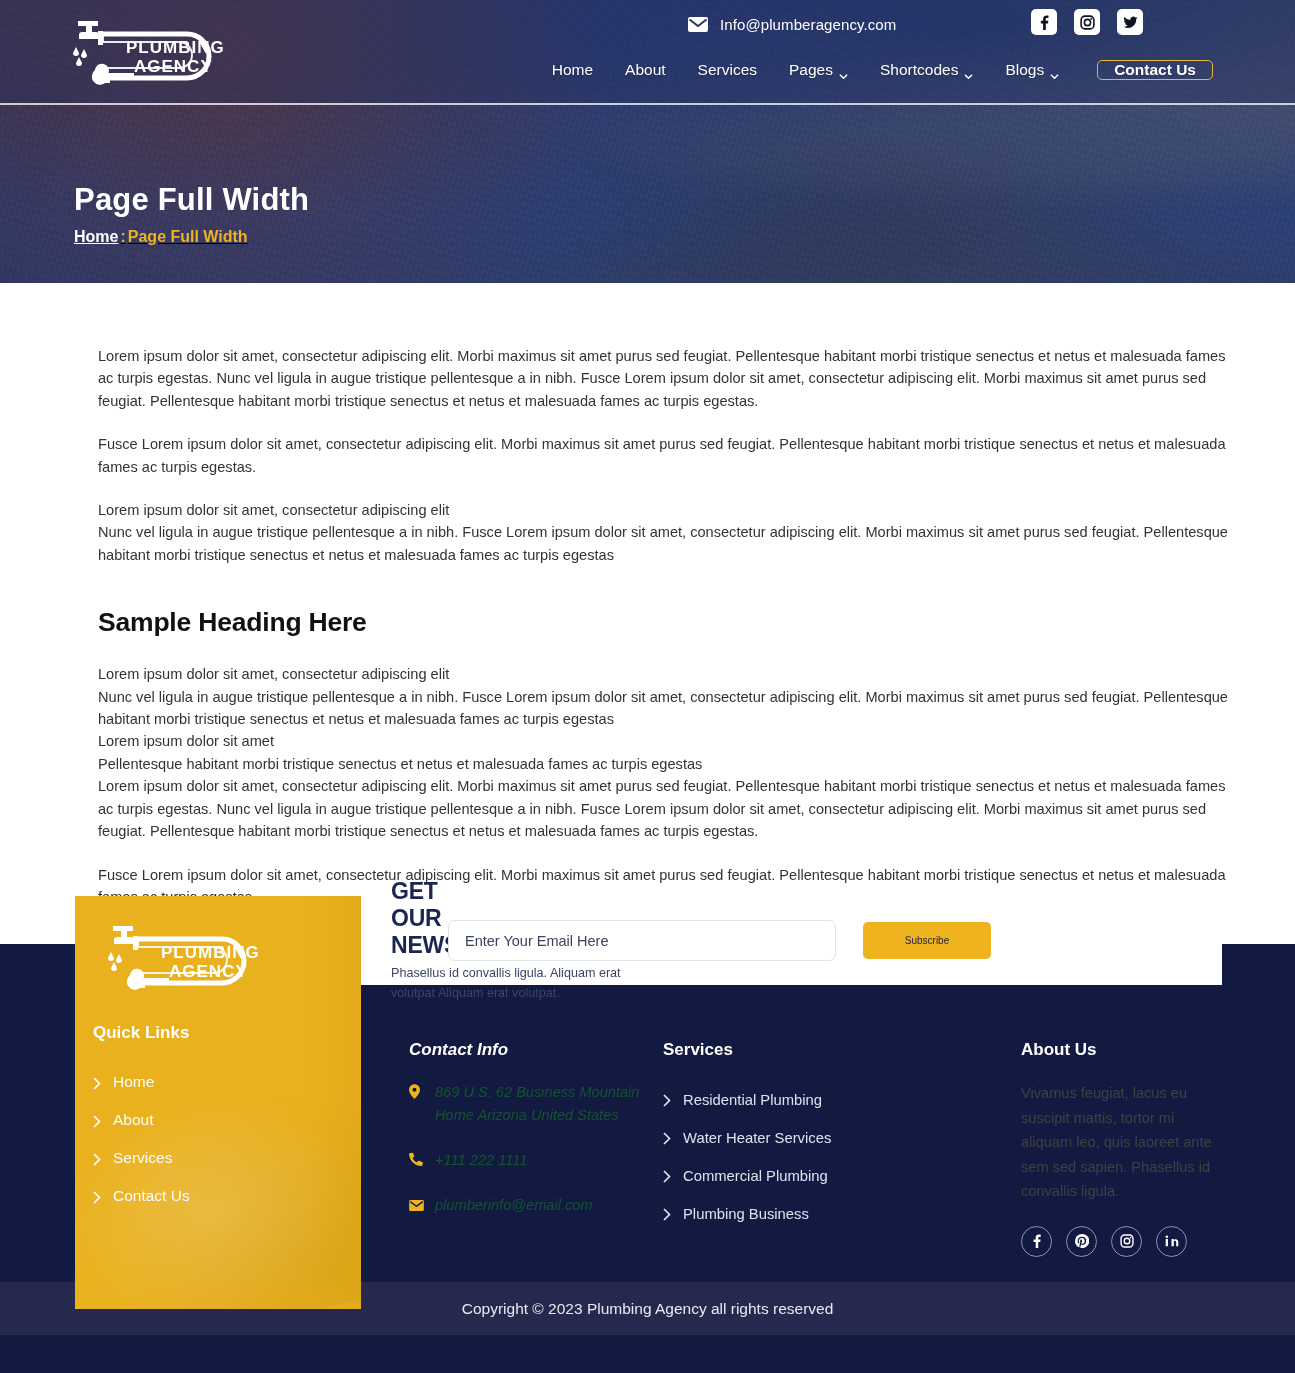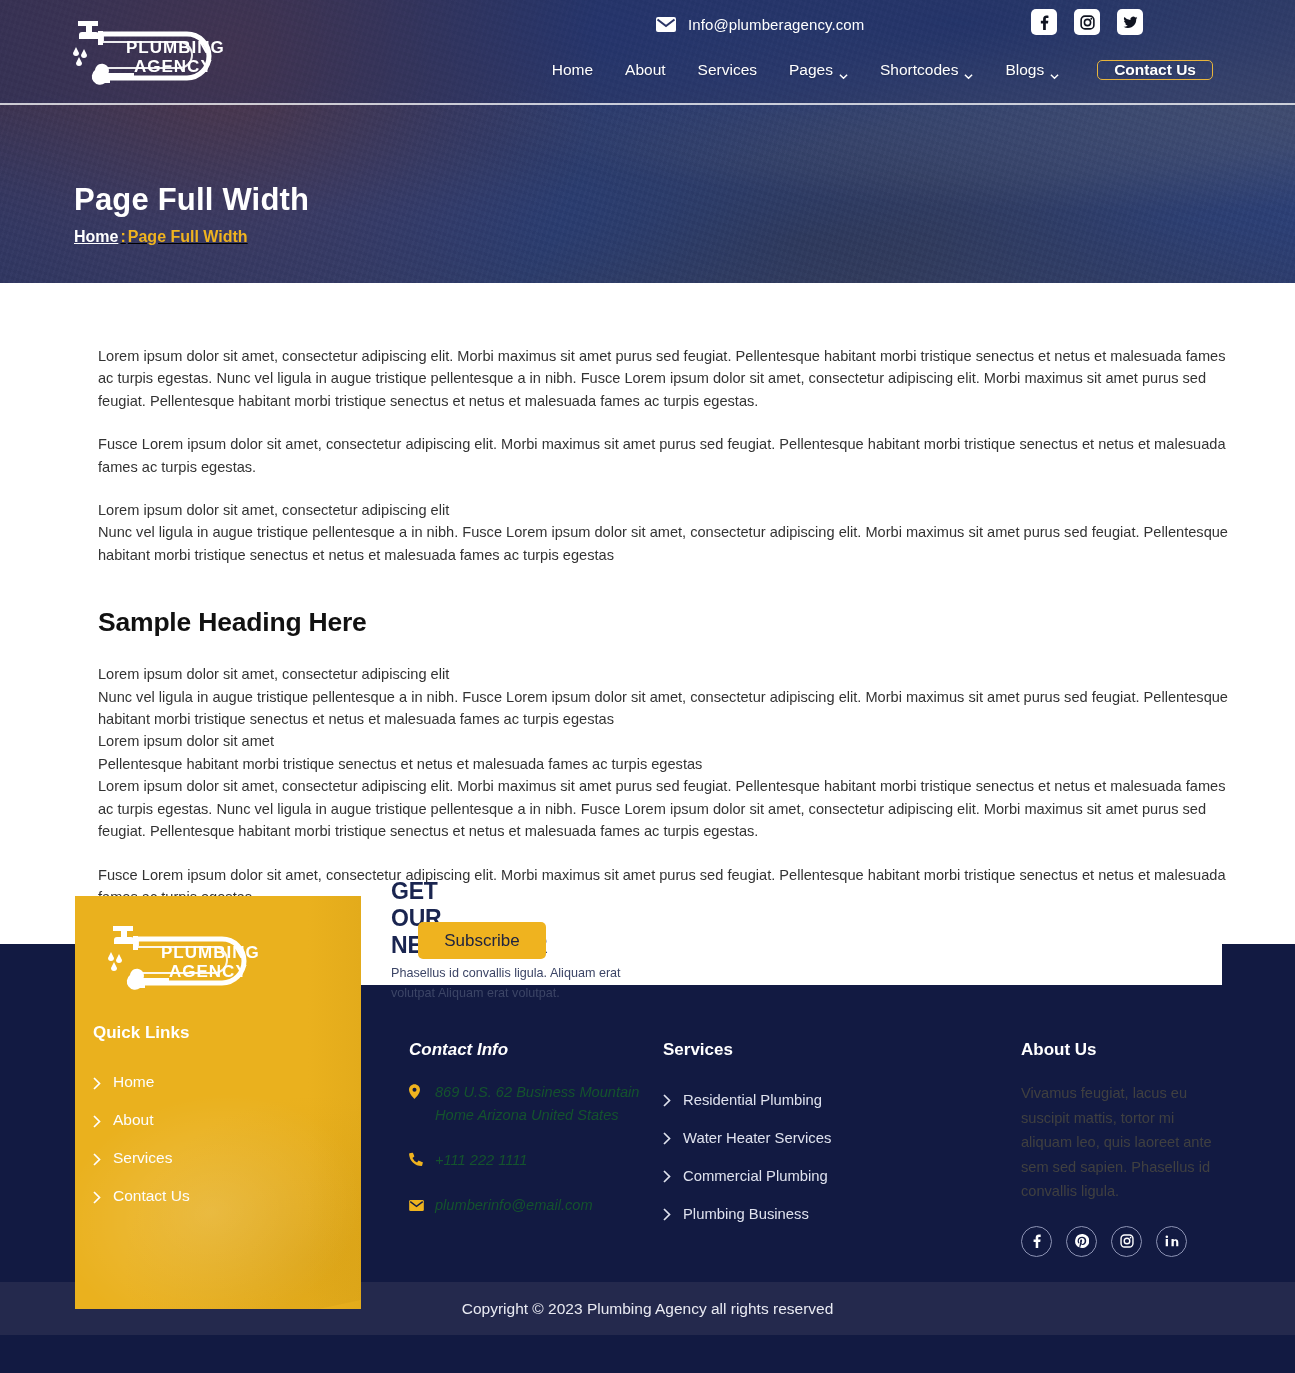--- a/index.html
+++ b/index.html
@@ -43,21 +43,21 @@
     background: rgba(36,47,95,0.30);
   }
   .topbar-line {
     position:absolute; left:0; top:103px; width:1295px; height:2px;
     background: rgba(255,255,255,0.75);
   }
 
   .logo { position:absolute; left:62px; top:13px; width:180px; height:80px; }
 
   .email-row {
-    position:absolute; left:656px; top:10px; height:28px;
+    position:absolute; left:688px; top:10px; height:28px;
     display:flex; align-items:center; gap:12px;
   }
   .mail-ic { width:20px; height:15px; display:block; }
   .email-txt { color:#ffffff; font-size:15px; letter-spacing:.1px; }
 
   .socials { position:absolute; right:152px; top:9px; display:flex; gap:17px; }
   .soc {
     width:26px; height:26px; background:#fff; border-radius:5px;
     display:flex; align-items:center; justify-content:center;
   }
@@ -125,21 +125,21 @@
   .news-title { color:#1a2550; font-size:23px; font-weight:bold; letter-spacing:-.2px; }
   .news-sub { color:#3c4566; font-size:12.6px; line-height:20px; margin-top:4px; width:250px; }
   .news-input {
     margin-left:57px; width:388px; height:41px; border:1px solid #dfe2ea;
     border-radius:7px; padding:0 16px; font-size:14.5px; color:#3a4163;
     font-family:"Liberation Sans", sans-serif; background:#fff; outline:none;
   }
   .news-input::placeholder { color:#3a4163; }
   .subscribe {
     margin-left:27px; width:128px; height:37px; background:#efb31f;
-    border:none; border-radius:5px; color:#20243f; font-size:17px;
+    border:none; border-radius:5px; color:#20243f; font-size:10px;
     font-family:"Liberation Sans", sans-serif; cursor:pointer;
   }
 
   
   .qpanel {
     position:absolute; left:75px; top:896px; width:286px; height:413px;
     background:#eab11e; overflow:hidden;
   }
   .qpanel::before{
     content:""; position:absolute; left:-20px; top:170px; width:340px; height:260px;
@@ -301,20 +301,21 @@
       <span>Copyright © 2023 Plumbing Agency all rights reserved</span>
     </div>
     <div class="bottom-fill"></div>
   </div>
 
   <div class="news">
     <div class="news-left">
       <div class="news-title">GET OUR NEWSLETTER</div>
       <div class="news-sub">Phasellus id convallis ligula. Aliquam erat volutpat Aliquam erat volutpat.</div>
     </div>
+    <input class="news-input" type="text" placeholder="Enter Your Email Here" style="">
     <button class="subscribe">Subscribe</button>
   </div>
 
   <div class="qpanel">
     <a class="qlogo" href="#">
       <svg viewBox="0 0 180 80" width="180" height="80">
         <path d="M16 8 h20 v5 h-6 v6 h4 a3 3 0 0 1 3 3 v4 h-20 v-4 a3 3 0 0 1 3 -3 h4 v-6 h-8 z" fill="#fff"></path>
         <rect x="36" y="18" width="5" height="14" fill="#fff"></rect>
         <path d="M14 34 l3 6 a3 3 0 0 1 -6 0 z M22 36 l3 6 a3 3 0 0 1 -6 0 z M17 44 l3 6 a3 3 0 0 1 -6 0 z" fill="#fff"></path>
         <path d="M41 21 h84 a22 22 0 0 1 0 44 h-84" fill="none" stroke="#fff" stroke-width="5"></path>

